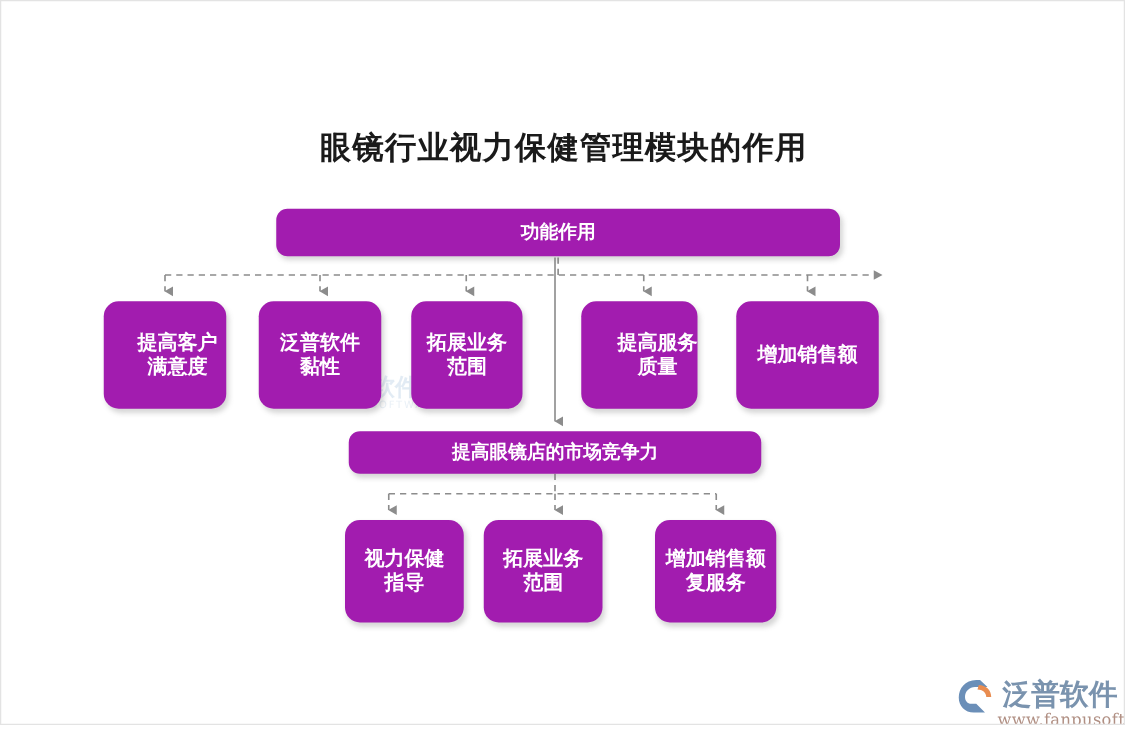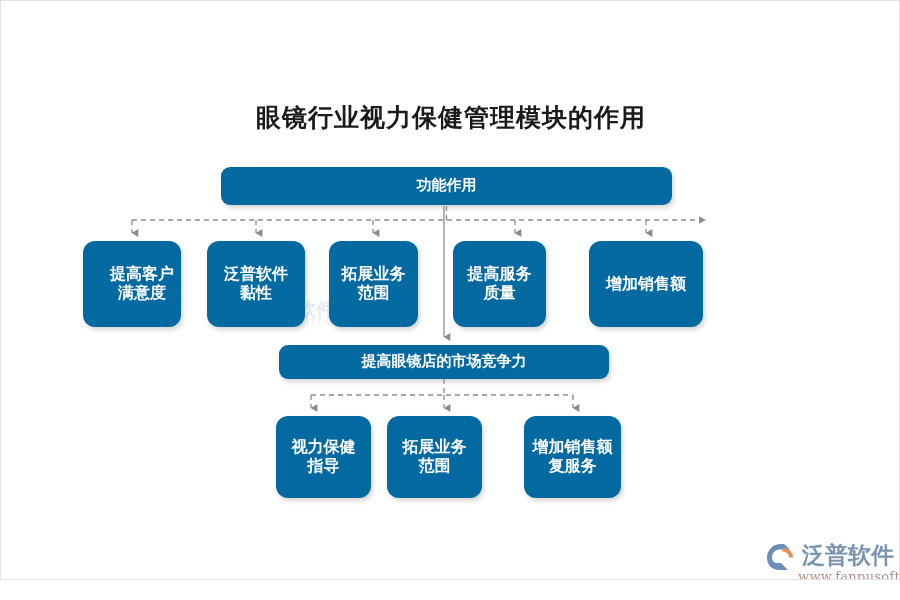--- a/index.html
+++ b/index.html
@@ -69,21 +69,21 @@
     top: 22px;
     font-size: 8px;
     letter-spacing: 1.5px;
     color: #9dbcd8;
     white-space: nowrap;
   }
 
   
   .node {
     position: absolute;
-    background: #0369a1;
+    background: #a21caf;
     color: #ffffff;
     font-weight: bold;
     display: flex;
     align-items: center;
     justify-content: center;
     text-align: center;
     box-sizing: border-box;
     box-shadow: 2px 3px 4px rgba(120,120,120,0.30);
     z-index: 3;
   }
@@ -102,21 +102,21 @@
   }
   .node-l2 {
     top: 240px;
     height: 86px;
     border-radius: 12px;
     font-size: 16px;
   }
   #node-l2-0 { left: 82px;  width: 98px; padding-left: 20px; }
   #node-l2-1 { left: 206px; width: 98px; }
   #node-l2-2 { left: 328px; width: 89px; }
-  #node-l2-3 { left: 452px; width: 93px; }
+  #node-l2-3 { left: 464px; width: 93px; justify-content: flex-end; }
   #node-l2-4 { left: 588px; width: 114px; }
 
   #node-mid {
     left: 278px;
     top: 344px;
     width: 330px;
     height: 34px;
     border-radius: 9px;
     font-size: 15px;
   }

